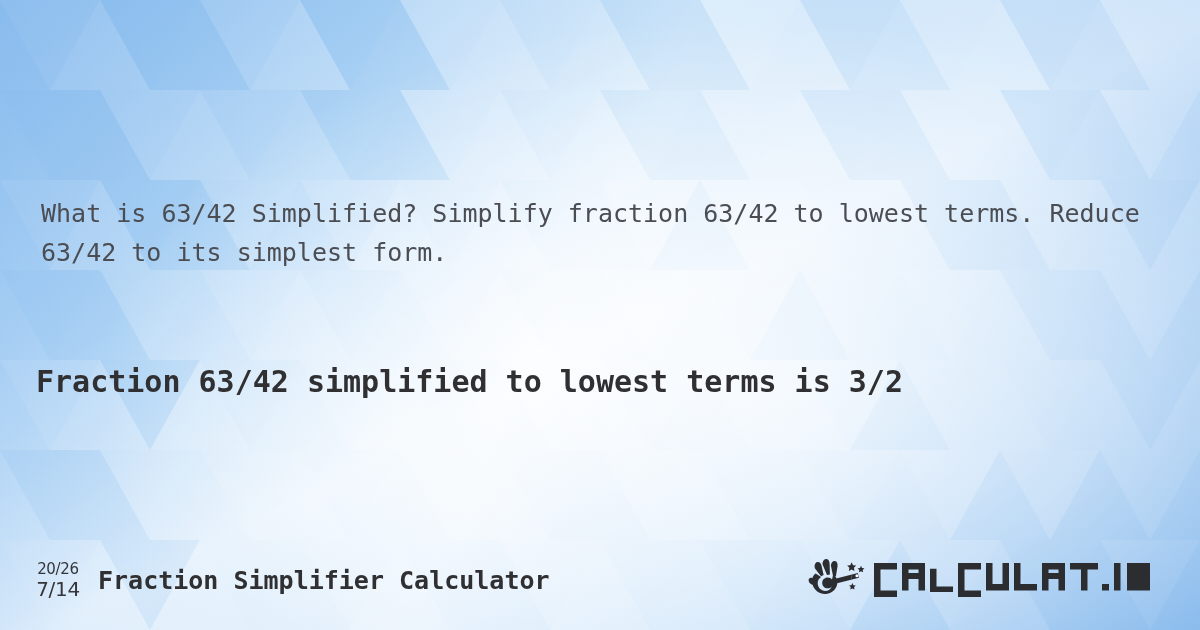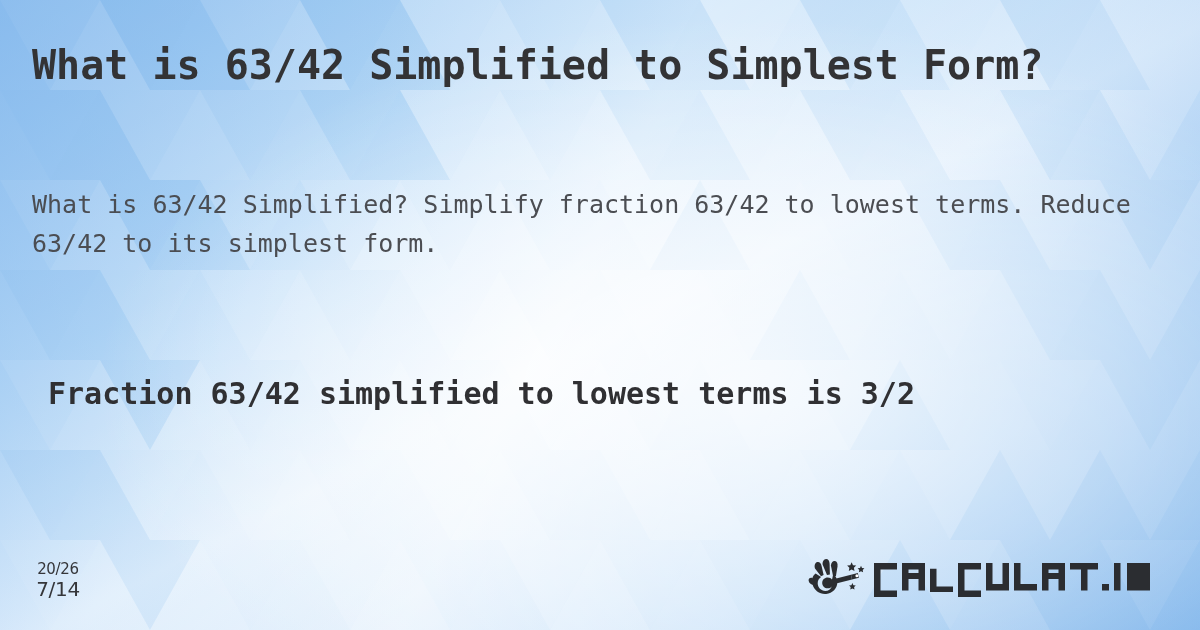--- a/index.html
+++ b/index.html
@@ -58,34 +58,34 @@
     line-height: 50px;
     letter-spacing: 0px;
     color: #333335;
   }
 
   .page-subtitle {
     position: absolute;
     left: 32px;
     top: 185px;
     width: 1140px;
-    margin: 0;
+    margin: 9px;
     font-family: "DejaVu Sans Mono", monospace;
     font-weight: normal;
     font-size: 25px;
     line-height: 39px;
     color: #4b4d52;
   }
 
   .answer {
     position: absolute;
     left: 32px;
     top: 355px;
     width: 1140px;
-    margin: 16px;
+    margin: 4px;
     font-family: "DejaVu Sans Mono", monospace;
     font-weight: bold;
     font-size: 30px;
     line-height: 45px;
     color: #303033;
   }
 
   
   .footer {
     position: absolute;
@@ -337,35 +337,35 @@
         <polygon points="1100,540 1200,540 1150,630" fill="#ffffff" opacity="0.10"></polygon>
         <polygon points="1050,630 1150,630 1100,540" fill="#6fb0e8" opacity="0.16"></polygon>
         <polygon points="1150,630 1250,630 1200,540" fill="#6fb0e8" opacity="0.14"></polygon>
       </g>
     </svg>
     <div id="bg-wash"></div>
   </div>
 
   <div id="content">
 
-    <h1 class="page-title">What is 63/42 Simplified to Simplest Form?</h1>
 
     <p class="page-subtitle">What is 63/42 Simplified? Simplify fraction 63/42 to lowest terms. Reduce 63/42 to its simplest form.</p>
 
     <p class="answer">Fraction 63/42 simplified to lowest terms is 3/2</p>
 
     <div class="footer">
 
       <div class="footer-left">
 
         <div class="frac-icon">
           <span class="num-top">20/26</span>
           <span class="num-bot">7/14</span>
         </div>
 
+        <span class="footer-title">Fraction Simplifier Calculator</span>
       </div>
 
       <div class="footer-right">
 
         <svg class="wand-icon" width="58" height="44" viewBox="0 0 58 44">
           <g fill="#2b2d31">
 
             <path d="M7.0 10.5 C6.0 7.4 7.2 4.6 9.3 4.1 C11.3 3.6 13.0 5.2 13.6 8.0
                      L15.6 17.0 L13.0 18.2 Z"></path>
             <path d="M14.6 6.6 C14.3 3.4 15.9 1.0 18.0 0.9 C20.1 0.8 21.5 2.8 21.6 5.7

